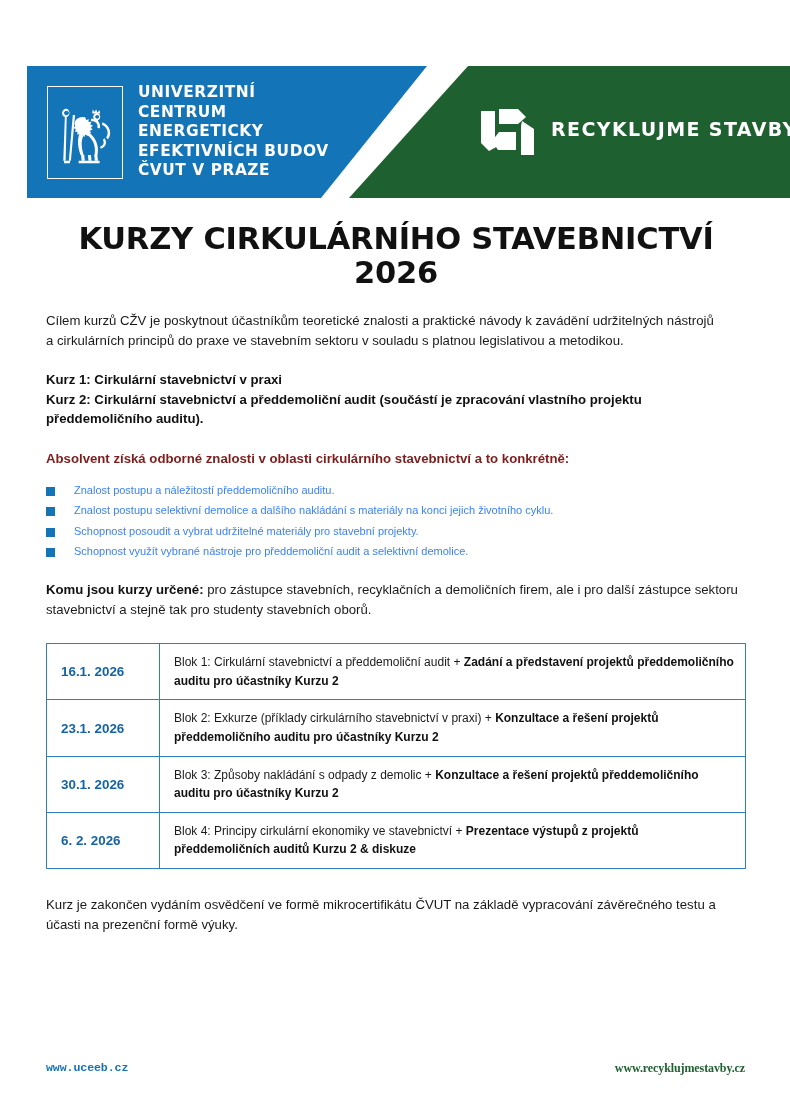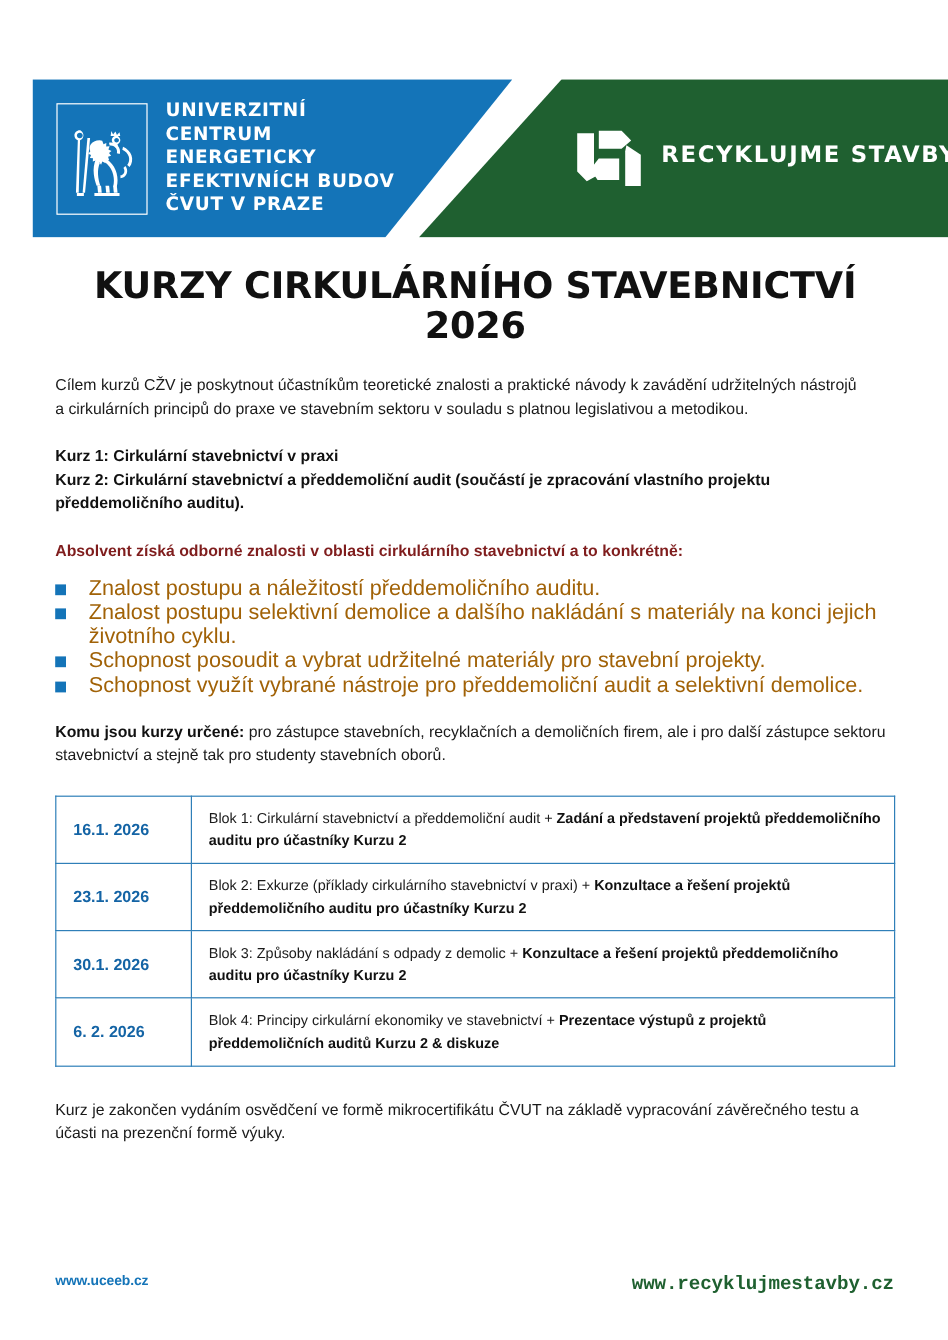--- a/index.html
+++ b/index.html
@@ -136,23 +136,23 @@
   }
 
   ul.bullets {
     list-style: none;
     margin: 0 0 18px 0;
     padding: 0;
   }
   ul.bullets li {
     position: relative;
     padding-left: 28px;
-    font-size: 18px;
-    line-height: 19.6px;
-    color: #a16207;
+    font-size: 11px;
+    line-height: 19.6px;
+    color: #3b82f6;
     margin-bottom: 1px;
     max-width: 690px;
   }
   ul.bullets li::before {
     content: "";
     position: absolute;
     left: 0;
     top: 6px;
     width: 9px;
     height: 9px;
@@ -205,33 +205,33 @@
     margin: 0;
     max-width: 690px;
   }
 
   
   .footer-left {
     position: absolute;
     left: 46px;
     top: 1061px;
     color: #1474b8;
-    font-family: Liberation Sans, sans-serif;
+    font-family: Liberation Mono, monospace;
     font-weight: bold;
     font-size: 11.6px;
     letter-spacing: -0.1px;
   }
   .footer-right {
     position: absolute;
     right: 45px;
     top: 1061px;
     color: #1f6030;
-    font-family: Liberation Mono, monospace;
-    font-weight: bold;
-    font-size: 16px;
+    font-family: Liberation Serif, serif;
+    font-weight: bold;
+    font-size: 12px;
     letter-spacing: -0.1px;
   }
 </style>
 </head>
 <body>
 
 <div class="banner">
   <div class="banner-blue"></div>
   <div class="banner-green"></div>
 </div>

